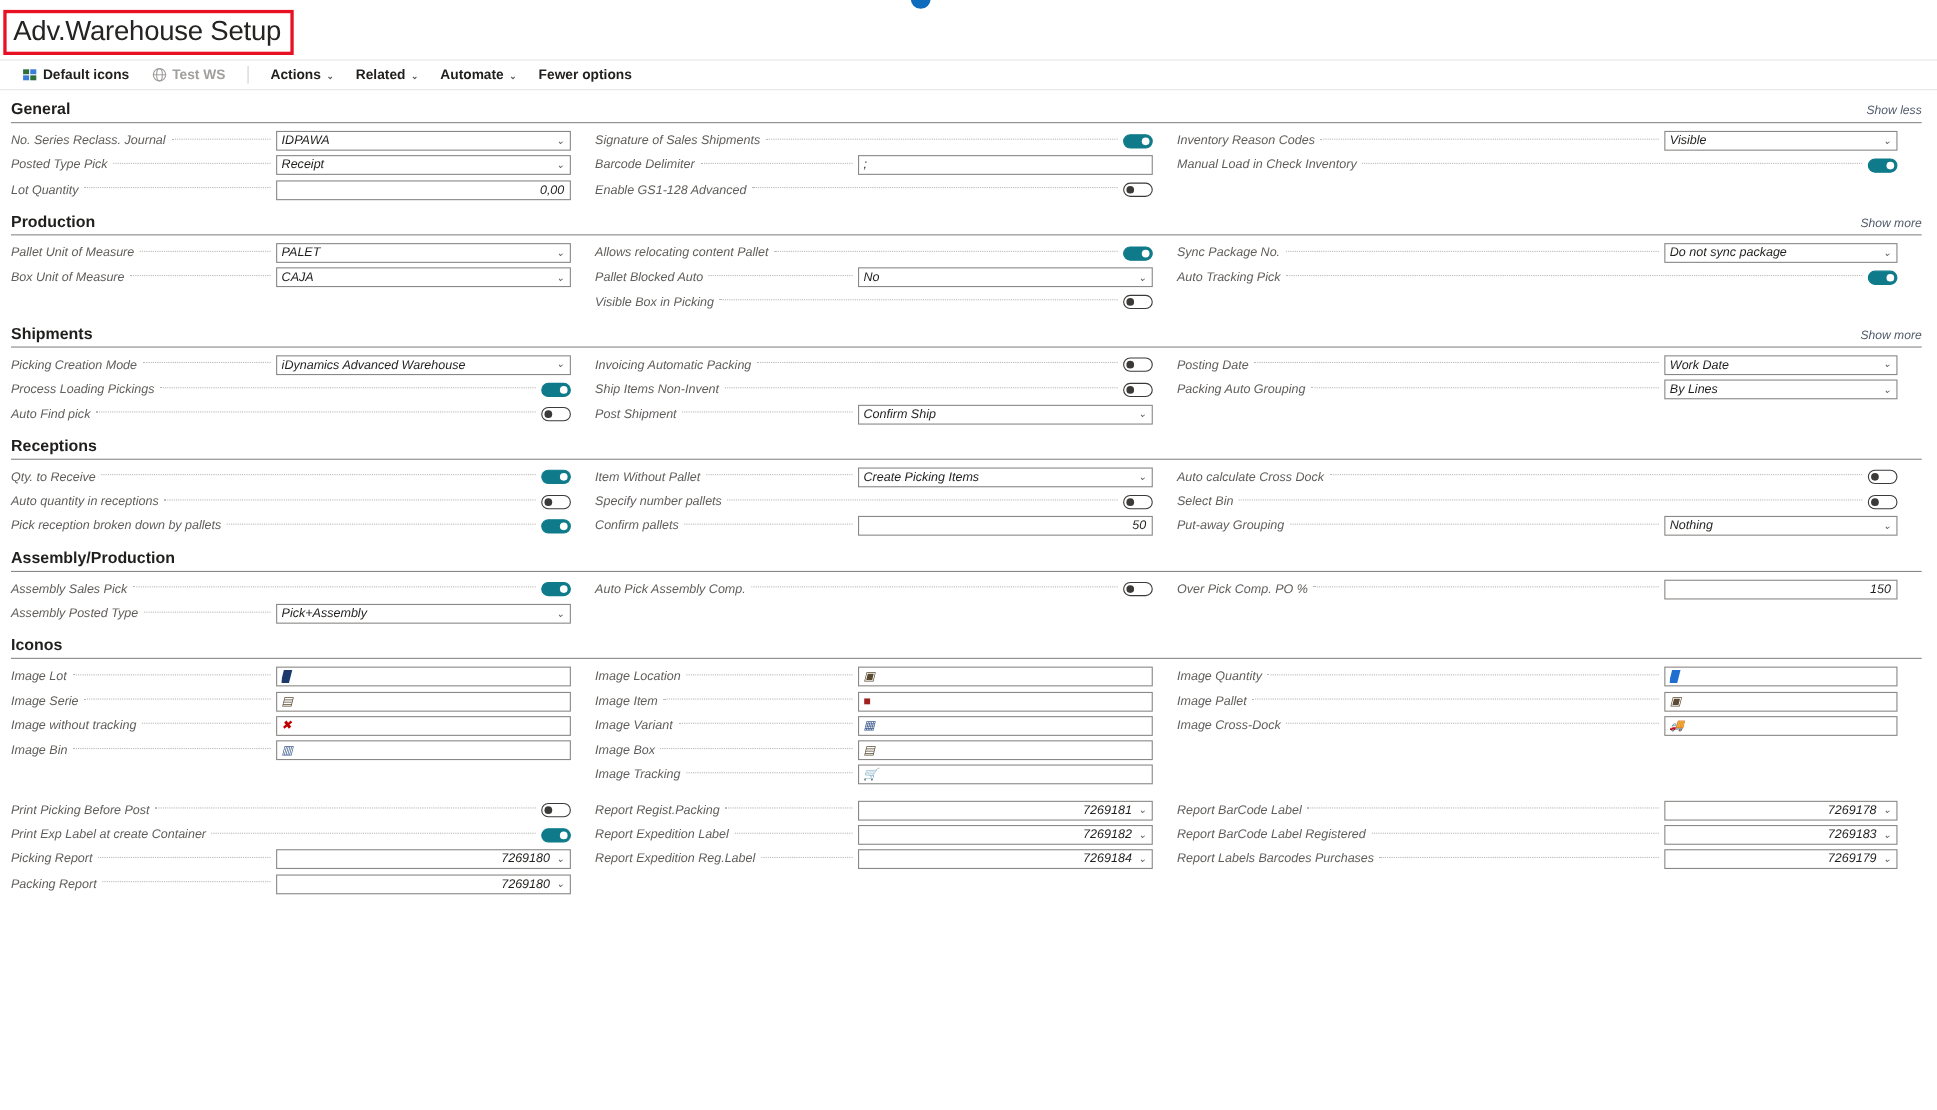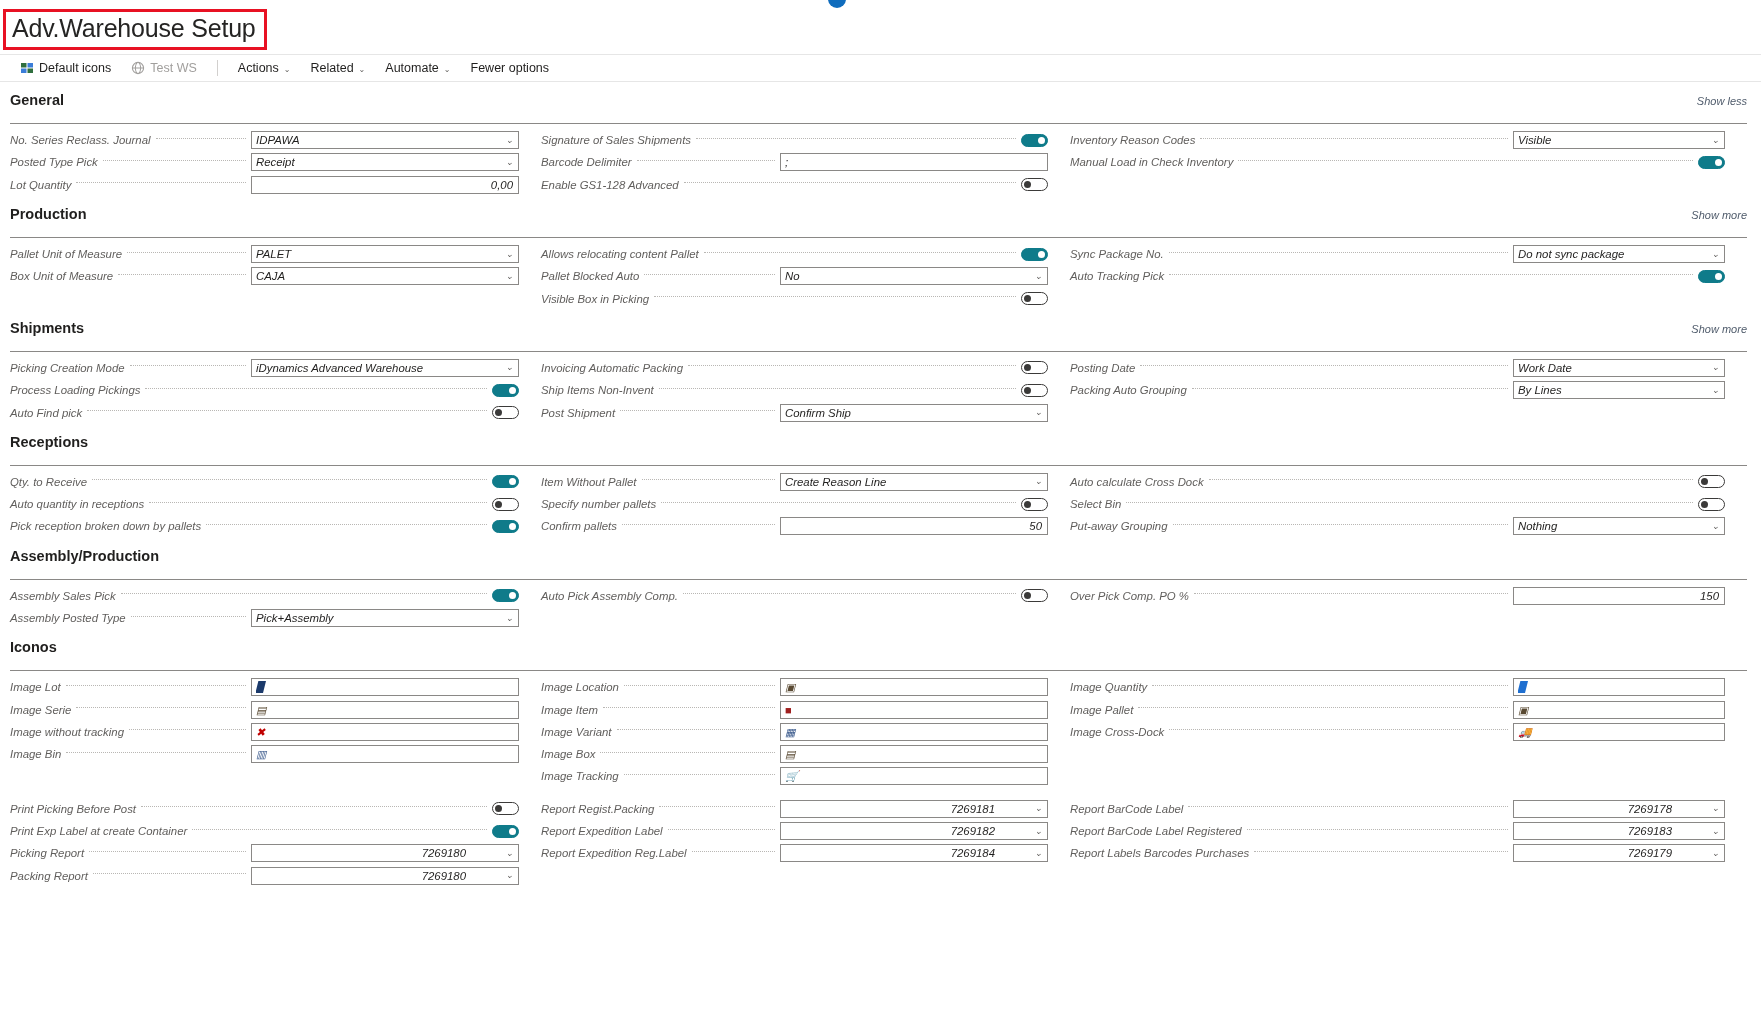--- a/index.html
+++ b/index.html
@@ -59,20 +59,21 @@
     font-size: 12.5px;
   }
   .cmd {
     display: inline-flex;
     align-items: center;
     gap: 5px;
     padding: 3px 10px;
     color: #201f1e;
     white-space: nowrap;
     cursor: default;
+    font-weight: bold;
   }
   .cmd.dim { color: #a19f9d; }
   .cmd .caret {
     font-size: 8px;
     color: #605e5c;
     position: relative;
     top: 1px;
   }
   .cmd-sep {
     width: 1px;
@@ -86,21 +87,21 @@
   .content {
     padding: 0 14px 0 10px;
   }
 
   .group { margin-top: 10px; }
   .group-head {
     display: flex;
     align-items: baseline;
     justify-content: space-between;
     border-bottom: 1px solid #8a8886;
-    padding-bottom: 15px;
+    padding-bottom: 3px;
     margin-bottom: 5px;
   }
   .group-title {
     font-size: 14.5px;
     font-weight: 600;
     color: #201f1e;
   }
   .group-link {
     font-size: 11px;
     color: #4f5b6b;
@@ -130,21 +131,21 @@
   }
   .dots {
     flex: 1 1 auto;
     border-bottom: 1px dotted #b9b7b4;
     margin: 0 5px 4px 1px;
     min-width: 6px;
     height: 1px;
   }
 
   
-  .ctl { flex: 0 0 auto; gap: 34px; }
+  .ctl { flex: 0 0 auto; }
   .c0 .ctl.field { width: 268px; }
   .c1 .ctl.field { width: 268px; }
   .c2 .ctl.field { width: 212px; }
 
   .field {
     height: 18px;
     border: 1px solid #8a8886;
     background: #ffffff;
     display: flex;
     align-items: center;
@@ -515,21 +516,21 @@
                 <div class="knob"></div>
               </div>
             </div>
           </div>
         </div>
         <div class="col c1">
           <div class="row">
             <div class="lbl">Item Without Pallet</div>
             <div class="dots"></div>
             <div class="ctl field">
-              <span class="val">Create Reason Line</span>
+              <span class="val">Create Picking Items</span>
               <span class="chev">⌄</span>
             </div>
           </div>
           <div class="row">
             <div class="lbl">Specify number pallets</div>
             <div class="dots"></div>
             <div class="ctl">
               <div class="toggle">
                 <div class="knob"></div>
               </div>

